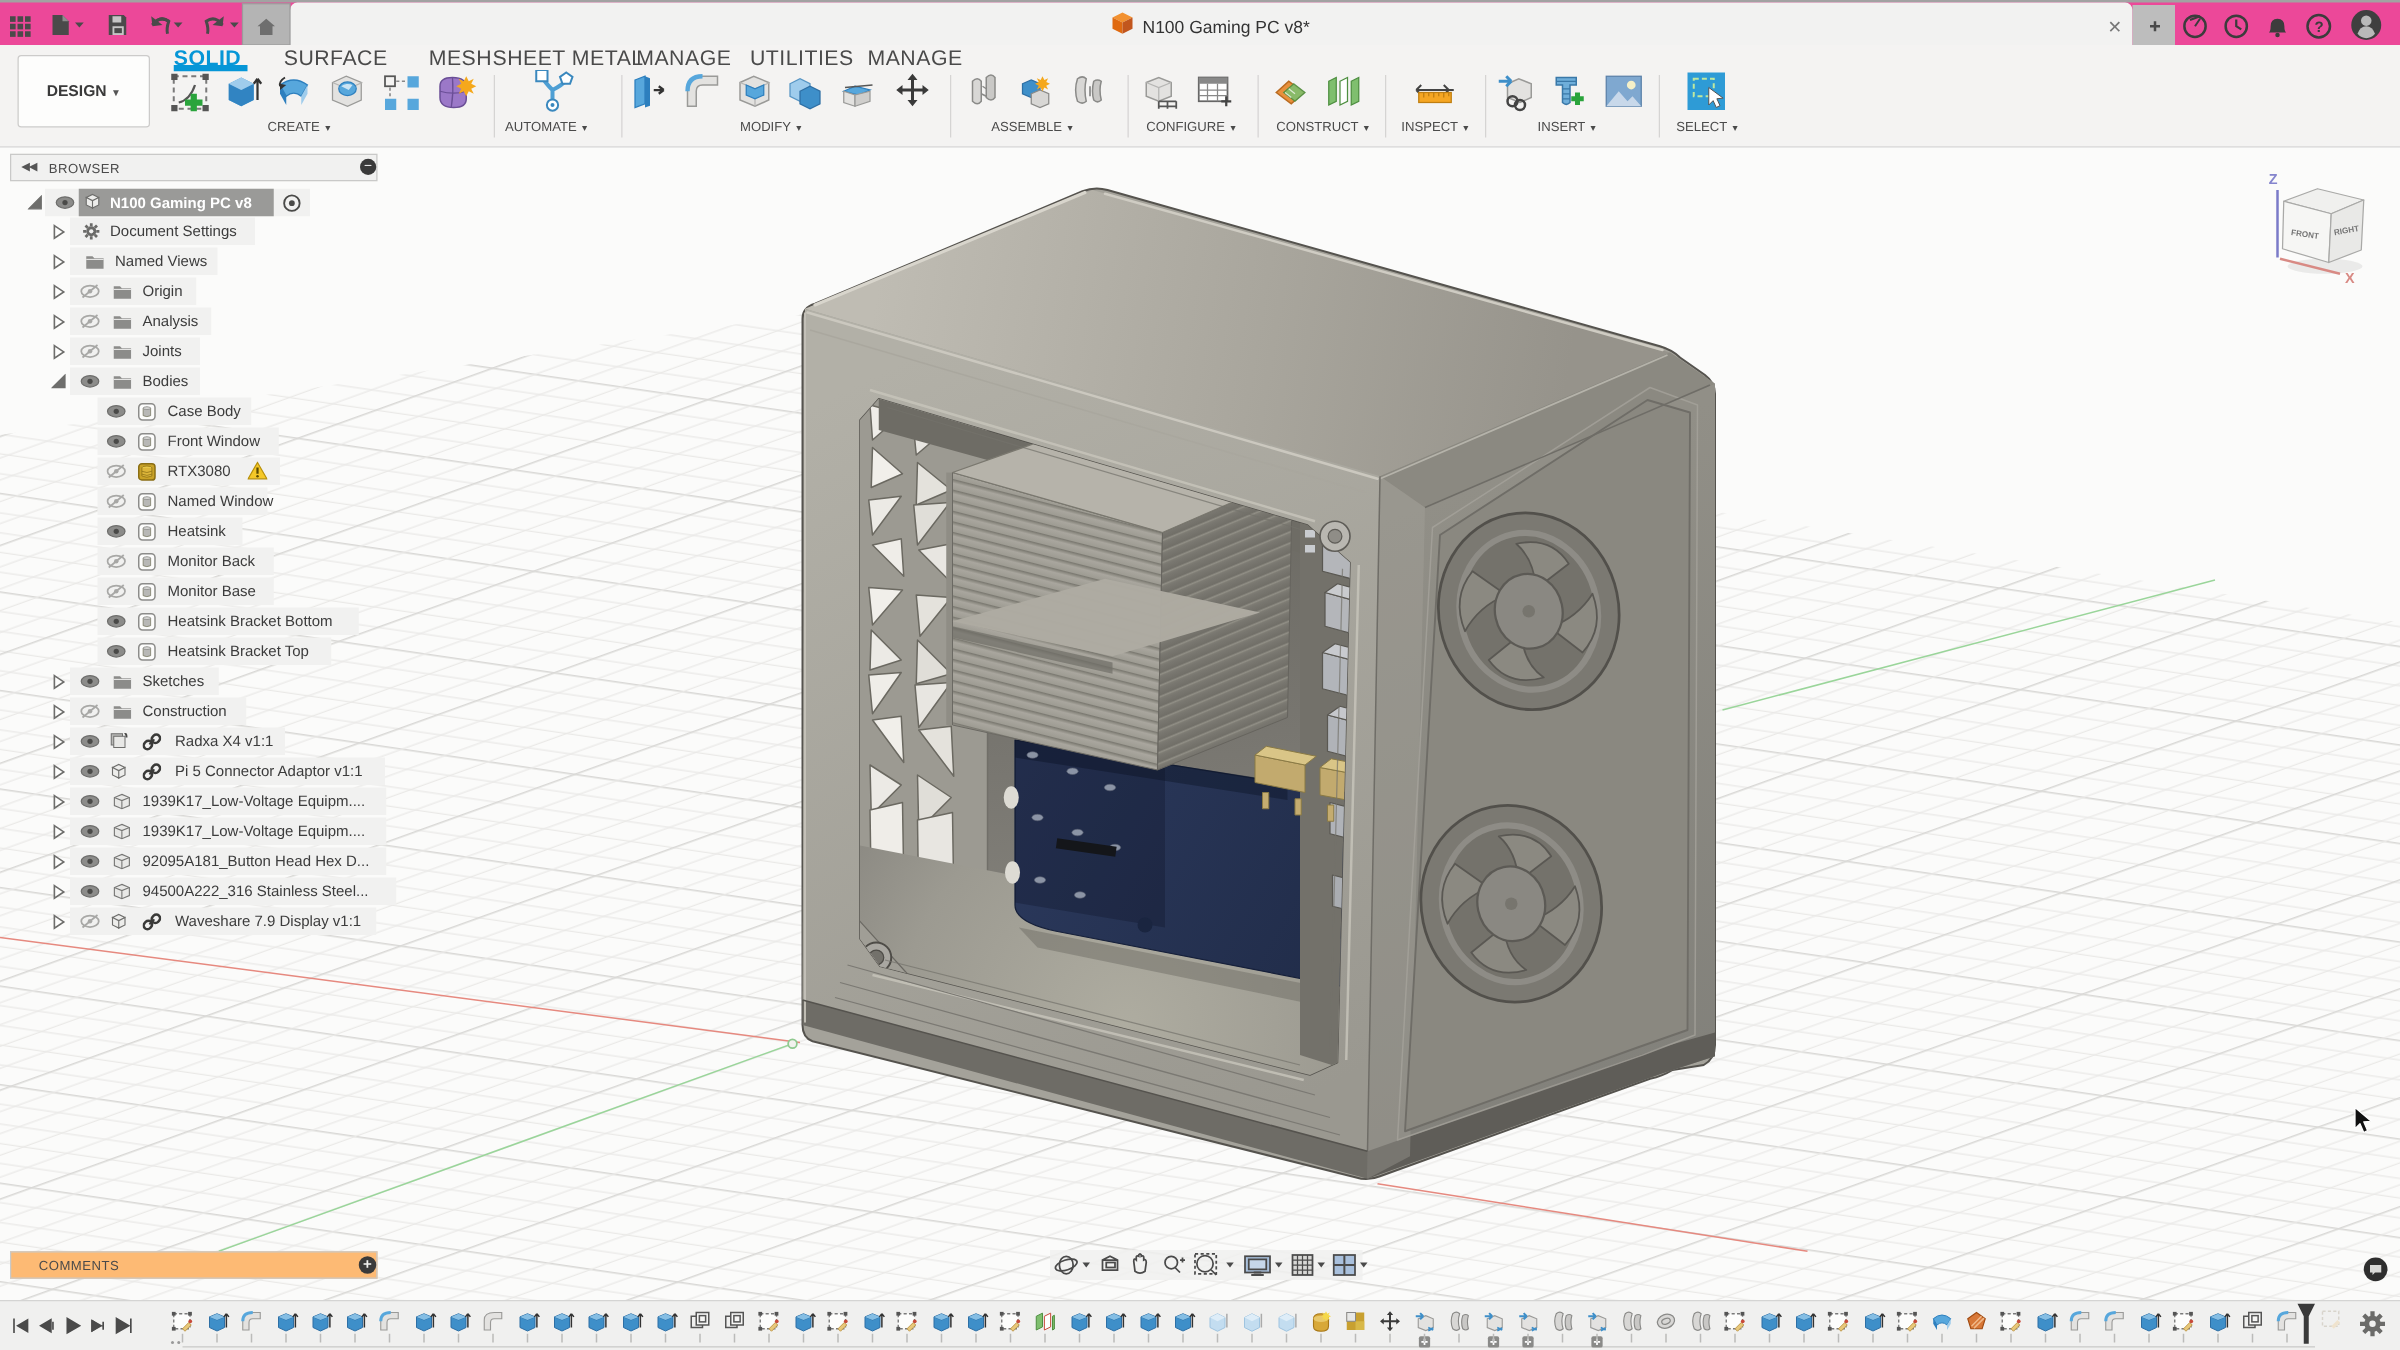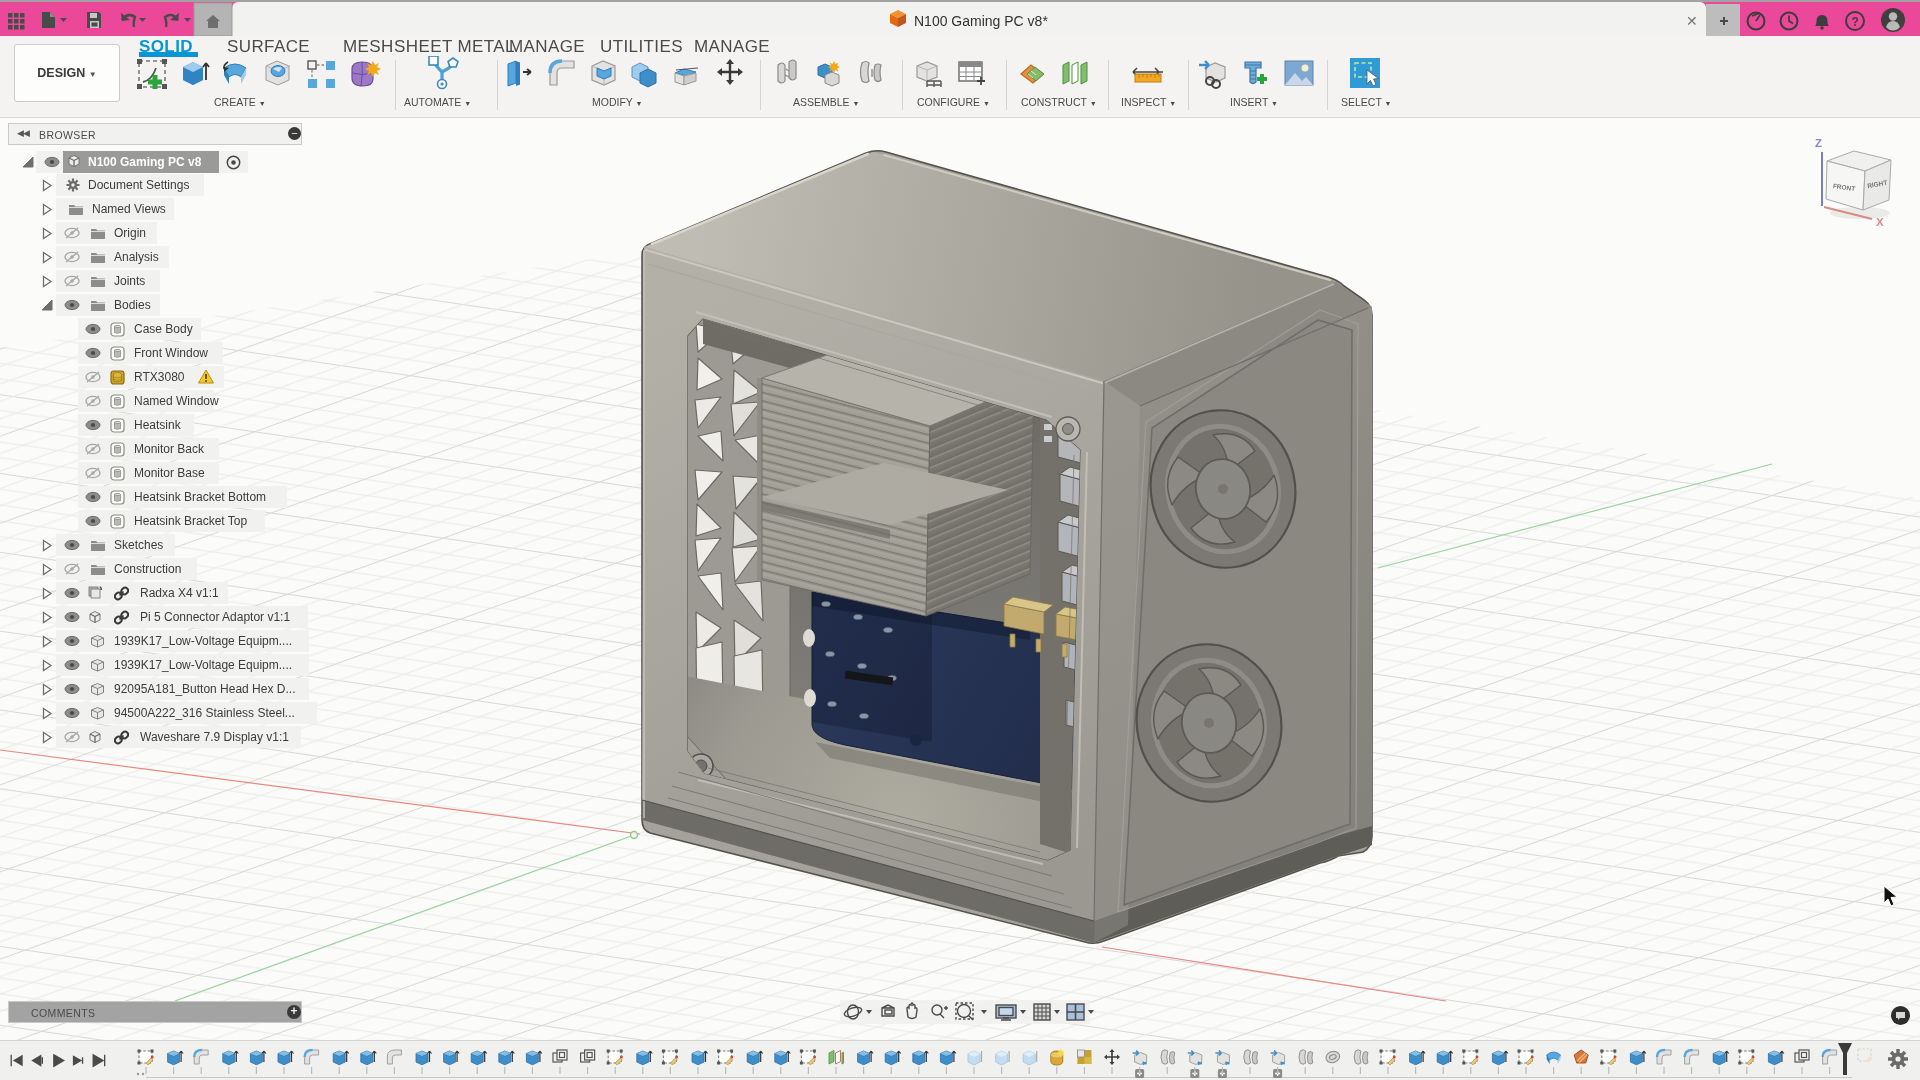--- a/index.html
+++ b/index.html
@@ -858,21 +858,21 @@
         <use href="#compB"></use>
       </svg>
   <svg class="abs" style="left:114px;top:612px" width="15" height="15">
         <use href="#link"></use>
       </svg>
   <span class="abs" style="left:140px;top:612px;">Waveshare 7.9 Display v1:1</span>
 </div>
 
 <div id="bottom" class="abs" style="left:0;top:998px;width:1920px;height:82px;">
 
-  <div class="abs" style="left:8px;top:3px;width:294px;height:22px;background:#a3a3a3;border:1px solid #C9C9C8;">
+  <div class="abs" style="left:8px;top:3px;width:294px;height:22px;background:#fdba74;border:1px solid #C9C9C8;">
     <span class="abs" style="left:22px;top:4.5px;font-size:10.5px;color:#4A4A4A;letter-spacing:0.4px;">COMMENTS</span>
     <span class="abs" style="left:278px;top:3px;width:14px;height:14px;background:#3A3A3A;border-radius:50%;color:#F1F1F0;font-size:12px;line-height:13px;text-align:center;font-weight:bold;">+</span>
   </div>
 
   <div class="abs" style="left:840px;top:2px;width:250px;height:24px;background:rgba(240,240,239,0.85);"></div>
   <svg class="abs" style="left:840px;top:2px" width="260" height="24" viewBox="0 0 260 24">
     <g stroke="#4A4A4A" fill="none" stroke-width="1.4">
       <ellipse cx="13" cy="12" rx="5.5" ry="7"></ellipse>
       <ellipse cx="13" cy="12" rx="9" ry="4" transform="rotate(-18 13 12)"></ellipse>
       <path d="M26,10 l6,0 l-3,4 Z" fill="#4A4A4A" stroke="none"></path>

